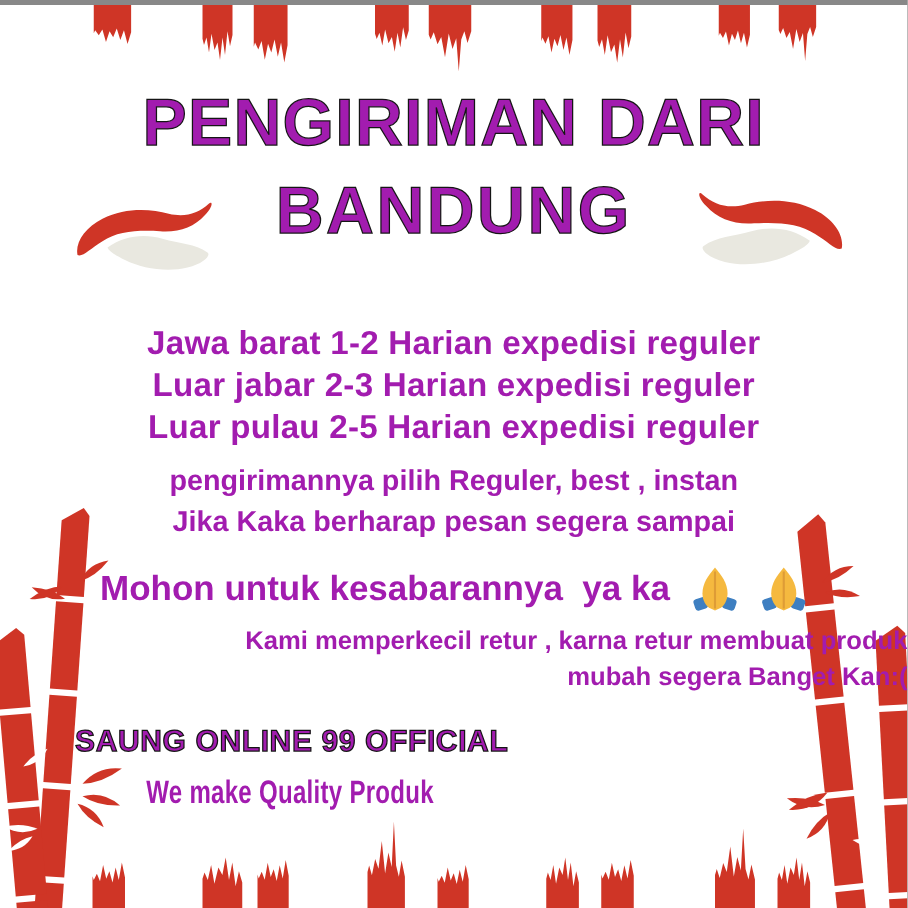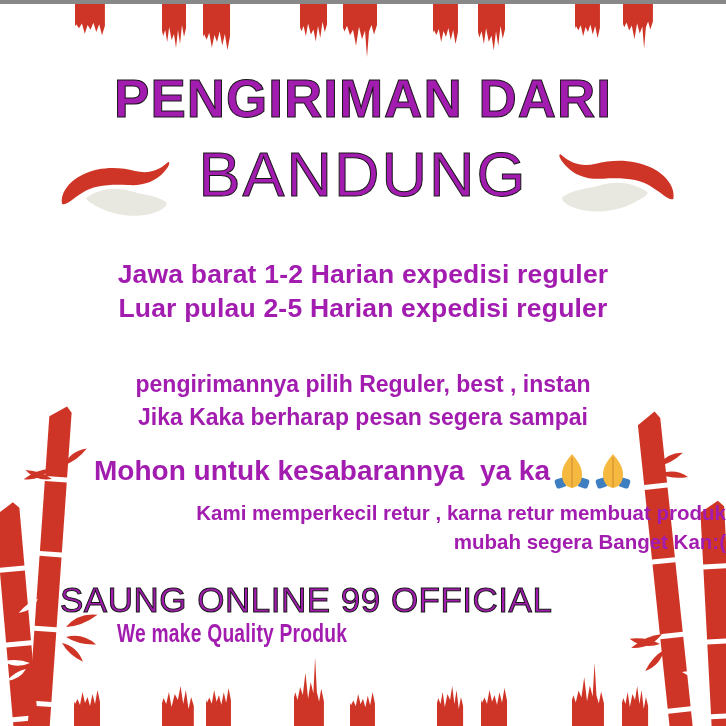--- a/index.html
+++ b/index.html
@@ -10,28 +10,28 @@
   }
   .deco{position:absolute;pointer-events:none;}
   .deco.top{left:0;top:0;width:726px;height:60px;}
   .deco.bottom{left:0;bottom:0;width:726px;height:80px;}
   .deco.bamboo-left{left:0;top:395px;width:110px;height:331px;}
   .deco.bamboo-right{left:606px;top:400px;width:120px;height:326px;}
   .deco.ribbon-left{left:58px;top:154px;width:116px;height:64px;}
   .deco.ribbon-right{left:552px;top:146px;width:128px;height:68px;transform:scaleX(-1);}
   .txt{position:absolute;left:0;right:0;text-align:center;z-index:2;}
   .title-1{top:64px;font-size:53px;font-weight:bold;letter-spacing:1px;-webkit-text-stroke:1px #151515;}
-  .title-2{top:134px;font-size:63px;font-weight:normal;letter-spacing:2px;-webkit-text-stroke:1px #151515;}
+  .title-2{top:134px;font-size:53px;font-weight:bold;letter-spacing:2px;-webkit-text-stroke:1px #151515;}
   .shipping{top:254px;font-size:26.5px;font-weight:bold;line-height:33.5px;letter-spacing:0.2px;}
   .note{top:364px;font-size:23px;font-weight:bold;line-height:32.5px;}
-  .patience{top:447px;display:flex;justify-content:center;align-items:center;gap:3px;}
+  .patience{top:447px;display:flex;justify-content:center;align-items:center;gap:17px;}
   .patience .p-text{font-size:28px;font-weight:bold;white-space:pre-wrap;}
   .patience svg{width:38px;height:38px;margin-top:2px;}
   .retur{top:494px;font-size:20.5px;font-weight:bold;line-height:29px;text-align:right;}
-  .brand{top:576px;left:60px;right:auto;text-align:left;font-size:35px;font-weight:normal;
+  .brand{top:576px;left:60px;right:auto;text-align:left;font-size:24px;font-weight:bold;
          letter-spacing:0.5px;-webkit-text-stroke:1px #151515;}
   .tagline{top:614px;left:117px;right:auto;text-align:left;font-size:26px;font-weight:bold;
            transform:scaleX(0.74);transform-origin:left top;letter-spacing:0.3px;}
 </style>
 </head>
 <body>
 
 <div class="poster">
 
   <svg width="0" height="0" style="position:absolute" aria-hidden="true">
@@ -136,20 +136,21 @@
   <svg class="deco ribbon-right" viewBox="0 0 116 64">
     <path fill="#e9e8e0" d="M28 40 C42 30 58 29 72 33 C86 37 98 37 108 44 C111 46 105 53 92 56 C76 60 56 57 42 50 C34 46 29 43 28 40 Z"></path>
     <path fill="#cf3526" d="M4 46 C2 36 10 24 24 17 C42 8 62 9 77 13 C90 16 100 13 109 5 C112 2 113 7 106 14 C97 24 85 28 70 27 C52 26 36 27 24 35 C14 41 8 48 4 46 Z"></path>
   </svg>
 
   <div class="txt title-1">PENGIRIMAN DARI</div>
   <div class="txt title-2">BANDUNG</div>
 
   <div class="txt shipping">
     <div>Jawa barat 1-2 Harian expedisi reguler</div>
+    <div>Luar jabar 2-3 Harian expedisi reguler</div>
     <div>Luar pulau 2-5 Harian expedisi reguler</div>
   </div>
 
   <div class="txt note">
     <div>pengirimannya pilih Reguler, best , instan</div>
     <div>Jika Kaka berharap pesan segera sampai</div>
   </div>
 
   <div class="txt patience">
     <span class="p-text">Mohon untuk kesabarannya  ya ka</span>

